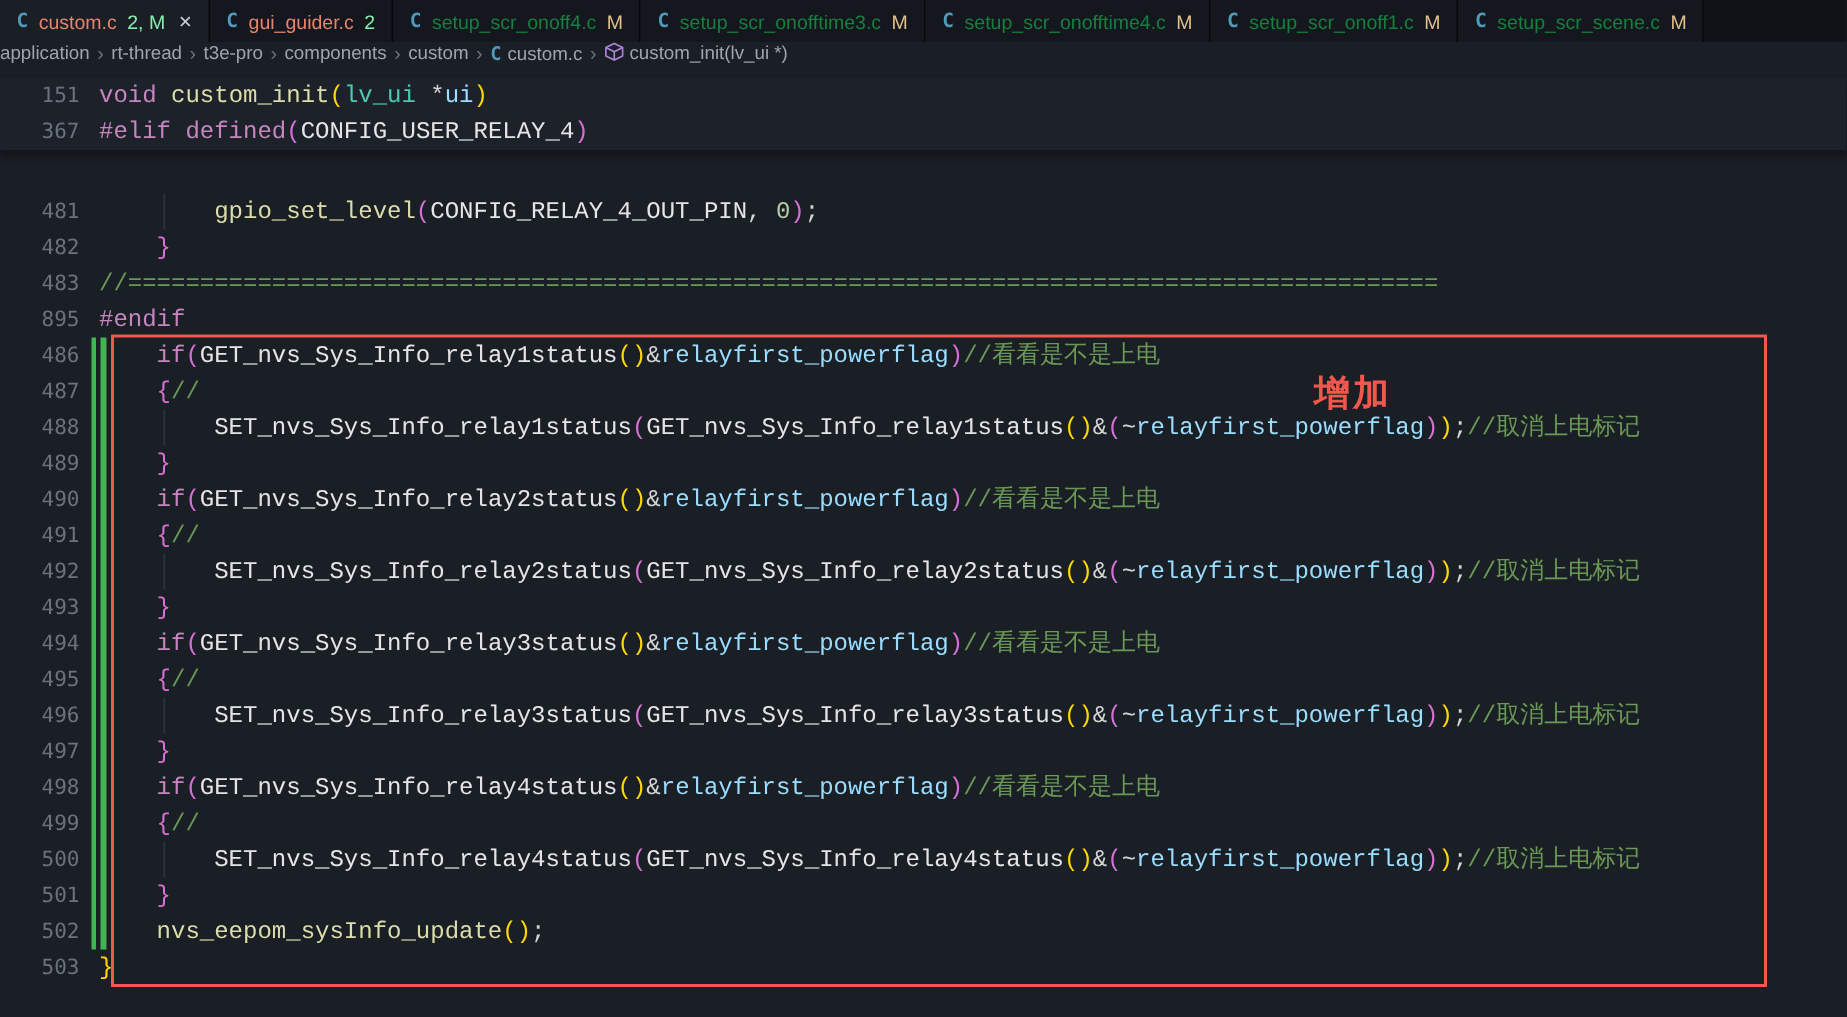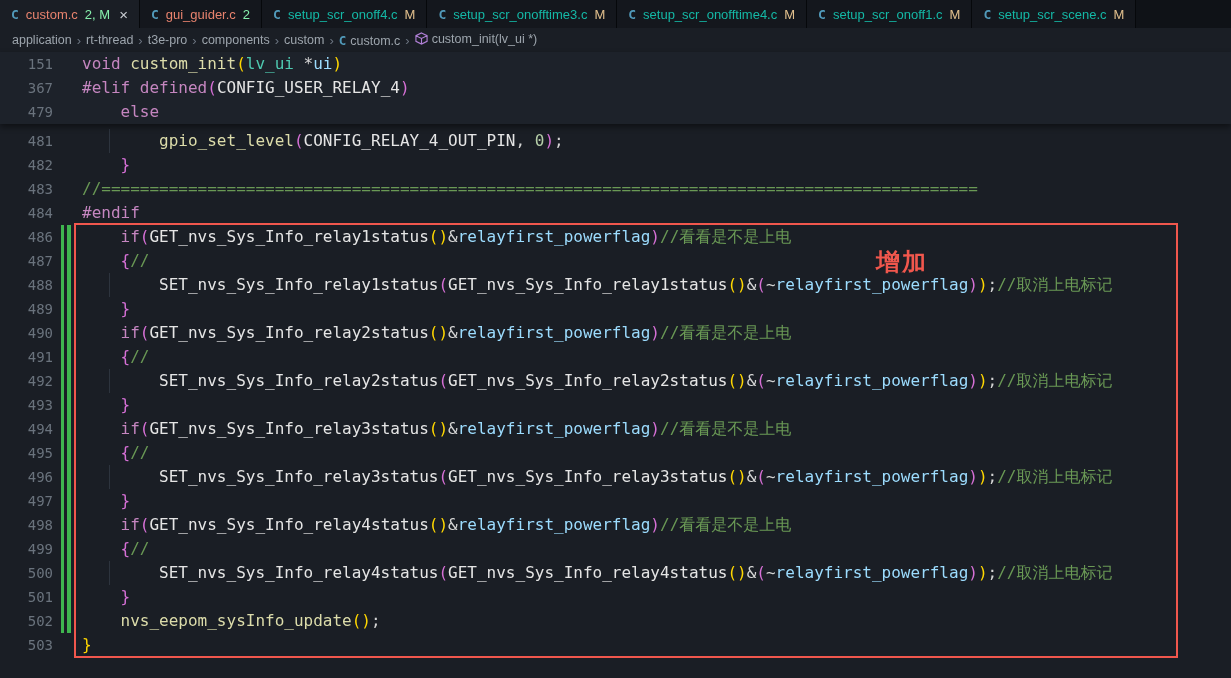--- a/index.html
+++ b/index.html
@@ -9,47 +9,47 @@
   
   #tabbar { position:absolute; left:0; top:0; width:1231px; height:28px;
             background:#0f1217; display:flex; align-items:stretch; }
   .tab { display:flex; align-items:center; gap:7px; padding:0 11px;
          background:#14171d; border-right:1px solid #06080b; font-size:13px;
          cursor:pointer; white-space:nowrap; }
   .tab.active { background:#1a1e25; }
   .tab .cicon { color:#519aba; font-weight:bold; font-size:13px;
                 font-family:"DejaVu Sans Mono", monospace; }
   .tab .lbl-error { color:#e8836e; }
-  .tab .lbl-mod   { color:#14b8a6; }
+  .tab .lbl-mod   { color:#15803d; }
   .tab .badge-error { color:#86efac; }
   .tab .badge-mod   { color:#e2c08d; }
   .tab .close { color:#c8ccd2; font-size:15px; margin-left:2px; line-height:1; }
 
   
   #breadcrumb { position:absolute; left:0; top:28px; width:1231px; height:24px;
-                background:#1a1e25; display:flex; align-items:center;
-                padding-left:12px; font-size:12.5px; color:#9da5ad; }
+                background:#1a1e25; display:flex; align-items:flex-start;
+                padding-left:0; font-size:12.5px; color:#9da5ad; }
   #breadcrumb .bc-item { cursor:pointer; }
   #breadcrumb .sep { color:#6b7480; margin:0 5px; font-size:13px; }
   #breadcrumb .cicon { color:#519aba; font-weight:bold; margin-right:4px;
                        font-family:"DejaVu Sans Mono", monospace; }
   #breadcrumb .symicon { display:inline-block; margin-right:4px; vertical-align:-2px; }
 
   
   #editor { position:absolute; left:0; top:52px; width:1231px; height:626px;
             background:#1a1e25; font-family:"DejaVu Sans Mono", monospace;
             font-size:16px; }
   #sticky { position:absolute; left:0; top:0; width:1231px; background:#1d222a;
             box-shadow:0 3px 6px rgba(0,0,0,.45); z-index:3; }
   #lines  { position:absolute; left:0; top:72px; padding-top:5px; width:1231px; }
   .code-line { position:relative; height:24px; line-height:24px; white-space:pre;
                cursor:text; }
   .gut { position:absolute; left:0; top:0; width:53px; text-align:right;
          color:#6a737d; font-size:14px; }
-  .code-text { position:absolute; left:82px; top:0; white-space:pre; }
+  .code-text { position:absolute; left:66px; top:0; white-space:pre;font-family:Liberation Mono, monospace; }
   .guide { position:absolute; top:0; bottom:0; width:1px; background:#2d343e; }
 
   .tk-kw  { color:#c586c0; }
   .tk-mac { color:#e5e5e5; }
   .tk-var { color:#9cdcfe; }
   .tk-fn  { color:#dcdcaa; }
   .tk-type{ color:#4ec9b0; }
   .tk-com { color:#6a9955; }
   .tk-num { color:#b5cea8; }
   .tk-txt { color:#d4d4d4; }
@@ -122,21 +122,21 @@
     <span class="bc-item"><span class="symicon"><svg width="13" height="13" viewBox="0 0 14 14" fill="none">
           <path d="M7 1 L13 4 V10 L7 13 L1 10 V4 Z M1 4 L7 7 L13 4 M7 7 V13" stroke="#b180d7" stroke-width="1.2"></path>
         </svg></span>custom_init(lv_ui *)</span>
   </div>
 
 <div id="editor">
   <div id="lines">
       <div class="code-line"><span class="gut">481</span><span class="guide" style="left: 108.52px;"></span><span class="code-text"><span class="tk-txt">        </span><span class="tk-fn">gpio_set_level</span><span class="tk-b2">(</span><span class="tk-mac">CONFIG_RELAY_4_OUT_PIN</span><span class="tk-txt">, </span><span class="tk-num">0</span><span class="tk-b2">)</span><span class="tk-txt">;</span></span></div>
       <div class="code-line"><span class="gut">482</span><span class="code-text"><span class="tk-txt">    </span><span class="tk-b2">}</span></span></div>
       <div class="code-line"><span class="gut">483</span><span class="code-text"><span class="tk-com">//===========================================================================================</span></span></div>
-      <div class="code-line"><span class="gut">484</span><span class="code-text"><span class="tk-kw">#endif</span></span></div>
+      <div class="code-line"><span class="gut">895</span><span class="code-text"><span class="tk-kw">#endif</span></span></div>
       <div class="code-line"><span class="gut">486</span><span class="code-text"><span class="tk-txt">    </span><span class="tk-kw">if</span><span class="tk-b2">(</span><span class="tk-mac">GET_nvs_Sys_Info_relay1status</span><span class="tk-b1">()</span><span class="tk-txt">&amp;</span><span class="tk-var">relayfirst_powerflag</span><span class="tk-b2">)</span><span class="tk-com">//看看是不是上电</span></span></div>
       <div class="code-line"><span class="gut">487</span><span class="code-text"><span class="tk-txt">    </span><span class="tk-b2">{</span><span class="tk-com">//</span></span></div>
       <div class="code-line"><span class="gut">488</span><span class="guide" style="left: 108.52px;"></span><span class="code-text"><span class="tk-txt">        </span><span class="tk-mac">SET_nvs_Sys_Info_relay1status</span><span class="tk-b2">(</span><span class="tk-mac">GET_nvs_Sys_Info_relay1status</span><span class="tk-b1">()</span><span class="tk-txt">&amp;</span><span class="tk-b2">(</span><span class="tk-txt">~</span><span class="tk-var">relayfirst_powerflag</span><span class="tk-b2">)</span><span class="tk-b1">)</span><span class="tk-txt">;</span><span class="tk-com">//取消上电标记</span></span></div>
       <div class="code-line"><span class="gut">489</span><span class="code-text"><span class="tk-txt">    </span><span class="tk-b2">}</span></span></div>
       <div class="code-line"><span class="gut">490</span><span class="code-text"><span class="tk-txt">    </span><span class="tk-kw">if</span><span class="tk-b2">(</span><span class="tk-mac">GET_nvs_Sys_Info_relay2status</span><span class="tk-b1">()</span><span class="tk-txt">&amp;</span><span class="tk-var">relayfirst_powerflag</span><span class="tk-b2">)</span><span class="tk-com">//看看是不是上电</span></span></div>
       <div class="code-line"><span class="gut">491</span><span class="code-text"><span class="tk-txt">    </span><span class="tk-b2">{</span><span class="tk-com">//</span></span></div>
       <div class="code-line"><span class="gut">492</span><span class="guide" style="left: 108.52px;"></span><span class="code-text"><span class="tk-txt">        </span><span class="tk-mac">SET_nvs_Sys_Info_relay2status</span><span class="tk-b2">(</span><span class="tk-mac">GET_nvs_Sys_Info_relay2status</span><span class="tk-b1">()</span><span class="tk-txt">&amp;</span><span class="tk-b2">(</span><span class="tk-txt">~</span><span class="tk-var">relayfirst_powerflag</span><span class="tk-b2">)</span><span class="tk-b1">)</span><span class="tk-txt">;</span><span class="tk-com">//取消上电标记</span></span></div>
       <div class="code-line"><span class="gut">493</span><span class="code-text"><span class="tk-txt">    </span><span class="tk-b2">}</span></span></div>
       <div class="code-line"><span class="gut">494</span><span class="code-text"><span class="tk-txt">    </span><span class="tk-kw">if</span><span class="tk-b2">(</span><span class="tk-mac">GET_nvs_Sys_Info_relay3status</span><span class="tk-b1">()</span><span class="tk-txt">&amp;</span><span class="tk-var">relayfirst_powerflag</span><span class="tk-b2">)</span><span class="tk-com">//看看是不是上电</span></span></div>
       <div class="code-line"><span class="gut">495</span><span class="code-text"><span class="tk-txt">    </span><span class="tk-b2">{</span><span class="tk-com">//</span></span></div>
@@ -145,20 +145,19 @@
       <div class="code-line"><span class="gut">498</span><span class="code-text"><span class="tk-txt">    </span><span class="tk-kw">if</span><span class="tk-b2">(</span><span class="tk-mac">GET_nvs_Sys_Info_relay4status</span><span class="tk-b1">()</span><span class="tk-txt">&amp;</span><span class="tk-var">relayfirst_powerflag</span><span class="tk-b2">)</span><span class="tk-com">//看看是不是上电</span></span></div>
       <div class="code-line"><span class="gut">499</span><span class="code-text"><span class="tk-txt">    </span><span class="tk-b2">{</span><span class="tk-com">//</span></span></div>
       <div class="code-line"><span class="gut">500</span><span class="guide" style="left: 108.52px;"></span><span class="code-text"><span class="tk-txt">        </span><span class="tk-mac">SET_nvs_Sys_Info_relay4status</span><span class="tk-b2">(</span><span class="tk-mac">GET_nvs_Sys_Info_relay4status</span><span class="tk-b1">()</span><span class="tk-txt">&amp;</span><span class="tk-b2">(</span><span class="tk-txt">~</span><span class="tk-var">relayfirst_powerflag</span><span class="tk-b2">)</span><span class="tk-b1">)</span><span class="tk-txt">;</span><span class="tk-com">//取消上电标记</span></span></div>
       <div class="code-line"><span class="gut">501</span><span class="code-text"><span class="tk-txt">    </span><span class="tk-b2">}</span></span></div>
       <div class="code-line"><span class="gut">502</span><span class="code-text"><span class="tk-txt">    </span><span class="tk-fn">nvs_eepom_sysInfo_update</span><span class="tk-b1">()</span><span class="tk-txt">;</span></span></div>
       <div class="code-line"><span class="gut">503</span><span class="code-text"><span class="tk-b1">}</span></span></div>
     </div>
   <div id="sticky">
       <div class="code-line"><span class="gut">151</span><span class="code-text"><span class="tk-kw">void</span><span class="tk-txt"> </span><span class="tk-fn">custom_init</span><span class="tk-b1">(</span><span class="tk-type">lv_ui</span><span class="tk-txt"> *</span><span class="tk-var">ui</span><span class="tk-b1">)</span></span></div>
       <div class="code-line"><span class="gut">367</span><span class="code-text"><span class="tk-kw">#elif defined</span><span class="tk-b2">(</span><span class="tk-mac">CONFIG_USER_RELAY_4</span><span class="tk-b2">)</span></span></div>
-      <div class="code-line"><span class="gut">479</span><span class="code-text"><span class="tk-txt">    </span><span class="tk-kw">else</span></span></div>
     </div>
   <div class="gutterbar" style="left:61px; top:173px; width:3px; height:408px;"></div>
   <div class="gutterbar" style="left:67px; top:173px; width:4px; height:408px;"></div>
 </div>
 
 <div id="annotation-box"></div>
 <div id="annotation-label">增加</div>
 
 </body></html>

